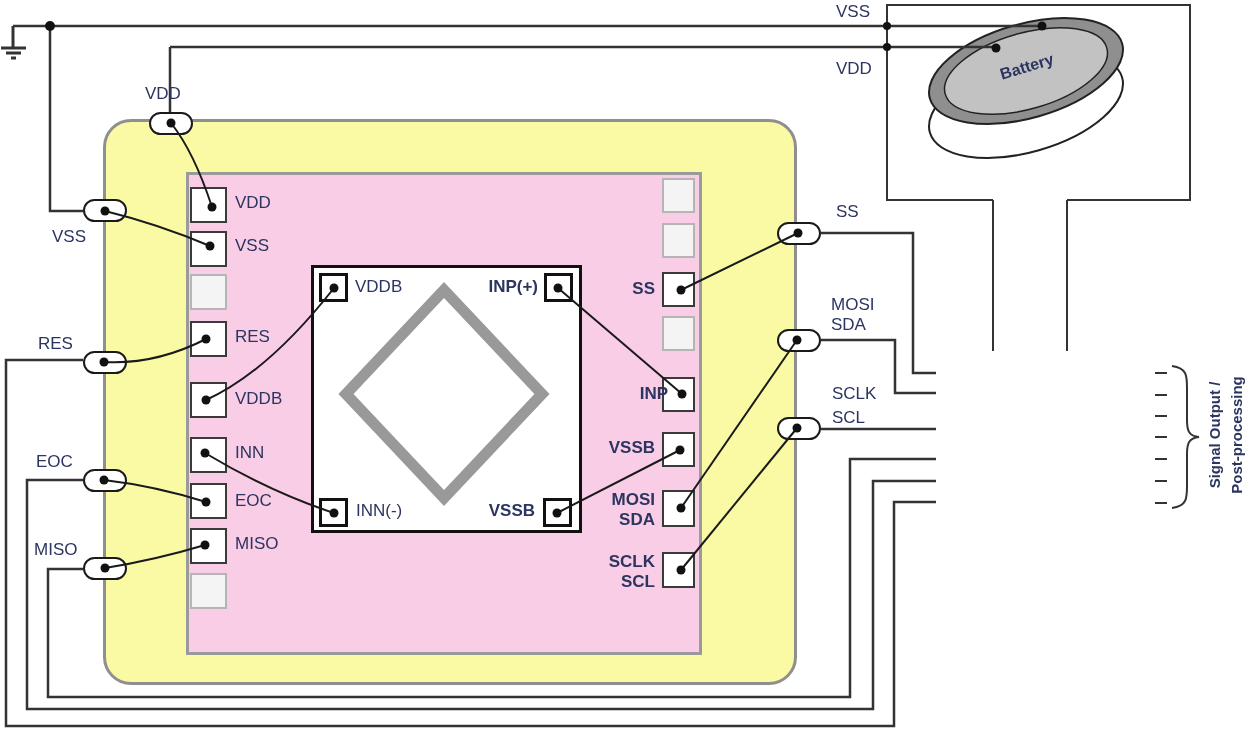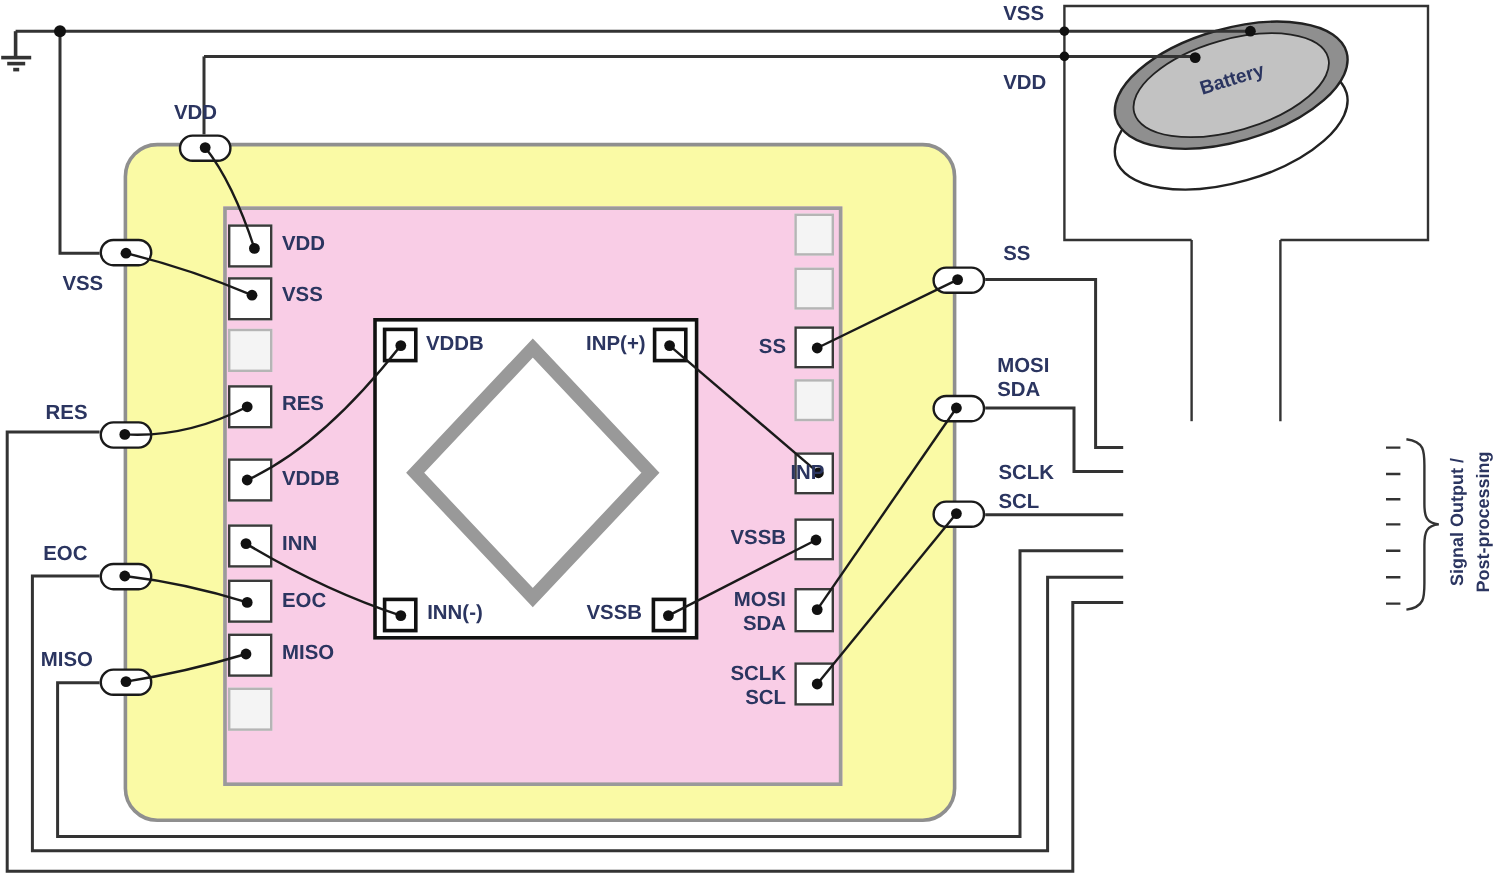--- a/index.html
+++ b/index.html
@@ -20,21 +20,21 @@
              border:3px solid #111;z-index:3;}
   .mcu{position:absolute;left:937px;top:352px;width:218px;height:173px;background:#D9DFF0;
        border:2px solid #3f3f3f;z-index:3;display:flex;align-items:center;justify-content:center;
        font-weight:bold;font-size:17px;color:#1E2A50;}
   .pad{position:absolute;width:37px;height:36px;background:#fff;border:2.5px solid #3a3a3a;z-index:3;}
   .pad.r{width:33px;height:35px;}
   .pad.empty{background:#f4f4f4;border:2px solid #b5b5b5;}
   .spad{position:absolute;width:29px;height:29px;background:#fff;border:3px solid #111;z-index:4;}
   .pill{position:absolute;width:44px;height:23px;background:#fff;border:2px solid #1a1a1a;
         border-radius:12px;z-index:4;}
-  .lbl{position:absolute;font-weight:bold;font-size:17px;color:#2B3560;z-index:6;white-space:nowrap;}
+  .lbl{position:absolute;font-weight:normal;font-size:17px;color:#2B3560;z-index:6;white-space:nowrap;}
   .rlbl{position:absolute;width:85px;text-align:right;font-weight:bold;font-size:17px;
         color:#2B3560;z-index:6;}
   .sensorlabel{position:absolute;left:344px;top:386px;width:204px;text-align:center;z-index:6;
         font-style:italic;font-size:17px;color:#16161e;}
   .battery-label{position:absolute;left:962px;top:58px;width:130px;text-align:center;z-index:6;
         font-weight:bold;font-size:16px;color:#2B3560;transform:rotate(-17deg);}
   .sigout{position:absolute;left:1117px;top:412px;width:220px;height:46px;z-index:6;
         transform:rotate(-90deg);text-align:center;font-weight:bold;font-size:15px;color:#2B3560;
         line-height:22px;}
 </style>
@@ -75,21 +75,21 @@
 
   <div class="pad r empty" style="left:662px;top:178px;"></div>
   <div class="pad r empty" style="left:662px;top:223px;"></div>
   <div class="pad r" style="left:662px;top:272px;"></div>
   <div class="pad r empty" style="left:662px;top:316px;"></div>
   <div class="pad r" style="left:662px;top:377px;"></div>
   <div class="pad r" style="left:662px;top:432px;"></div>
   <div class="pad r" style="left:662px;top:490px;height:37px;"></div>
   <div class="pad r" style="left:662px;top:552px;height:36px;"></div>
   <div class="rlbl" style="left:570px;top:279px;">SS</div>
-  <div class="rlbl" style="left:602px;top:384px;text-align:right;">INP</div>
+  <div class="rlbl" style="left:583px;top:384px;text-align:right;">INP</div>
   <div class="rlbl" style="left:570px;top:438px;">VSSB</div>
   <div class="rlbl" style="left:570px;top:490px;">MOSI</div>
   <div class="rlbl" style="left:570px;top:510px;">SDA</div>
   <div class="rlbl" style="left:570px;top:552px;">SCLK</div>
   <div class="rlbl" style="left:570px;top:572px;">SCL</div>
 
   <div class="pill" style="left:149px;top:112px;"></div>
   <div class="pill" style="left:83px;top:199px;"></div>
   <div class="pill" style="left:83px;top:351px;"></div>
   <div class="pill" style="left:83px;top:469px;"></div>

